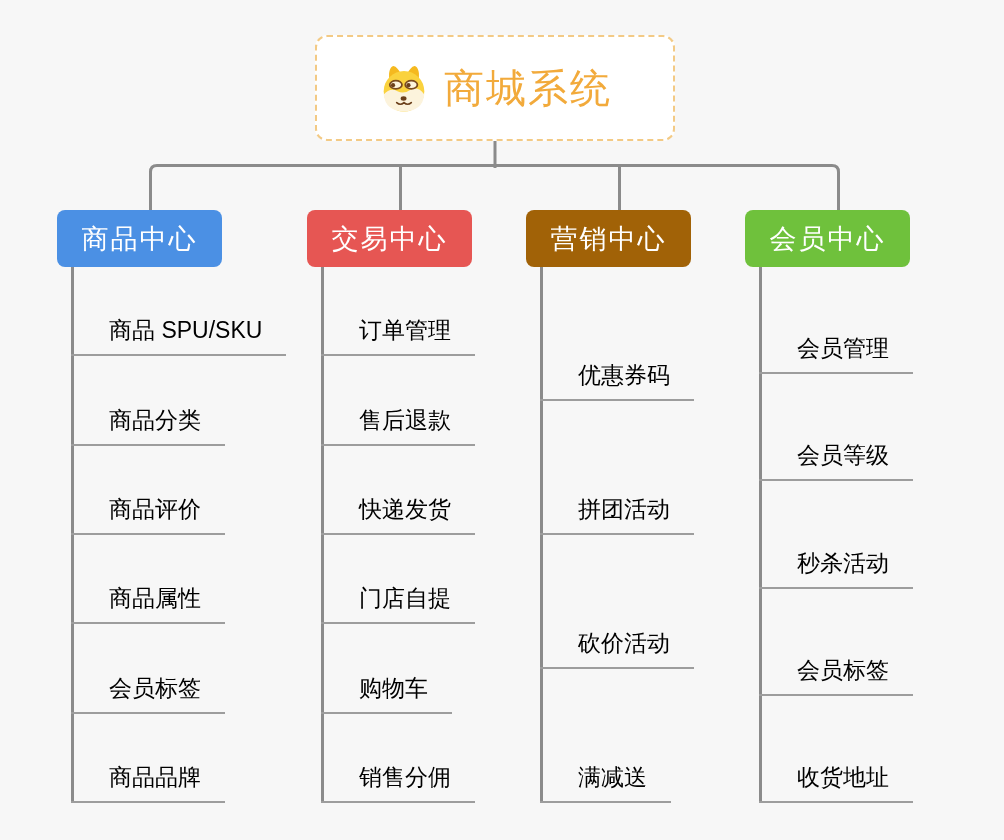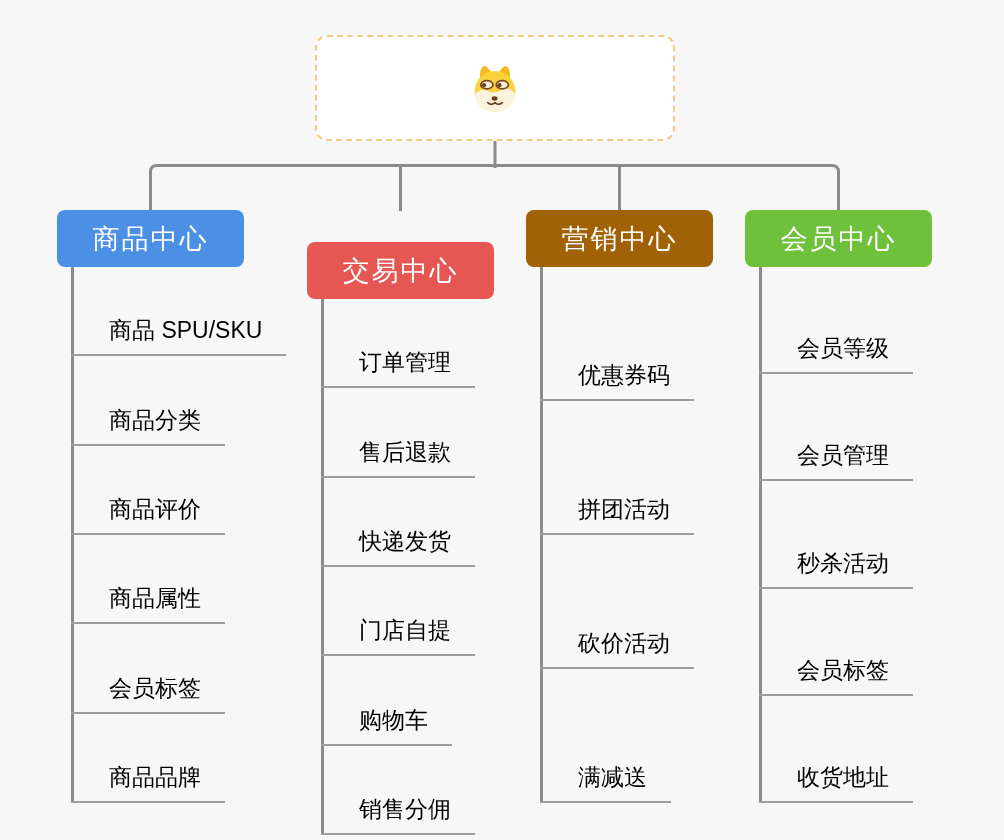--- a/index.html
+++ b/index.html
@@ -32,22 +32,22 @@
     cursor:default;
   }
   .root-title{
     font-size:40px;
     font-weight:500;
     color:#F2AA3B;
     letter-spacing:2px;
     white-space:nowrap;
   }
   
-  .branch{position:absolute;top:210px;width:187px;}
-  .b0{left:57px;} .b1{left:307px;margin-top:32px;} .b2{left:526px;} .b3{left:745px;}
+  .branch{position:absolute;top:210px;width:165px;}
+  .b0{left:57px;} .b1{left:307px;} .b2{left:526px;} .b3{left:745px;}
   .branch-header{
     height:57px;border-radius:8px;
     display:flex;align-items:center;justify-content:center;
     color:#ffffff;font-size:27px;letter-spacing:2px;
     white-space:nowrap;
   }
   .branch-items{
     position:absolute;left:14px;top:57px;
     height:536px;
     border-left:3px solid #8B8B8B;
@@ -82,20 +82,21 @@
       <path d="M50 24 Q52 7 45 5 Q40 6 35 16 Z" fill="#F5B91F"></path>
       <circle cx="32" cy="36" r="25" fill="#FAD23E"></circle>
       <path d="M7,40 Q15,31 24,36 Q32,40 40,34 Q49,29 57,40 Q55,60 32,61 Q9,60 7,40 Z" fill="#FCF3DC"></path>
       <ellipse cx="22" cy="28" rx="7.5" ry="5" fill="#FCF3DC" stroke="#7A4B1F" stroke-width="2.2"></ellipse>
       <circle cx="18.5" cy="28.5" r="2.6" fill="#6B3F1A"></circle>
       <ellipse cx="41" cy="28" rx="7.5" ry="5" fill="#FCF3DC" stroke="#7A4B1F" stroke-width="2.2"></ellipse>
       <circle cx="37.5" cy="28.5" r="2.6" fill="#6B3F1A"></circle>
       <ellipse cx="31.5" cy="45" rx="3.6" ry="2.7" fill="#6B3F1A"></ellipse>
       <path d="M23 50 Q27.5 54 32 50 Q36.5 54 41 50" stroke="#6B3F1A" stroke-width="2" fill="none" stroke-linecap="round"></path>
     </svg>
+    <span class="root-title" style="color: rgb(242, 170, 59);">商城系统</span>
   </div>
 
   <div class="branch b0">
     <div class="branch-header" style="background-color: rgb(75, 144, 228);">商品中心</div>
     <div class="branch-items">
       <div class="item-slot">
           <span class="item-label">商品 SPU/SKU</span>
         </div>
       <div class="item-slot">
           <span class="item-label">商品分类</span>
@@ -154,24 +155,24 @@
       <div class="item-slot">
           <span class="item-label">满减送</span>
         </div>
     </div>
   </div>
 
   <div class="branch b3">
     <div class="branch-header" style="background-color: rgb(111, 193, 60);">会员中心</div>
     <div class="branch-items">
       <div class="item-slot">
-          <span class="item-label">会员等级</span>
+          <span class="item-label">会员管理</span>
         </div>
       <div class="item-slot">
-          <span class="item-label">会员管理</span>
+          <span class="item-label">会员等级</span>
         </div>
       <div class="item-slot">
           <span class="item-label">秒杀活动</span>
         </div>
       <div class="item-slot">
           <span class="item-label">会员标签</span>
         </div>
       <div class="item-slot">
           <span class="item-label">收货地址</span>
         </div>

